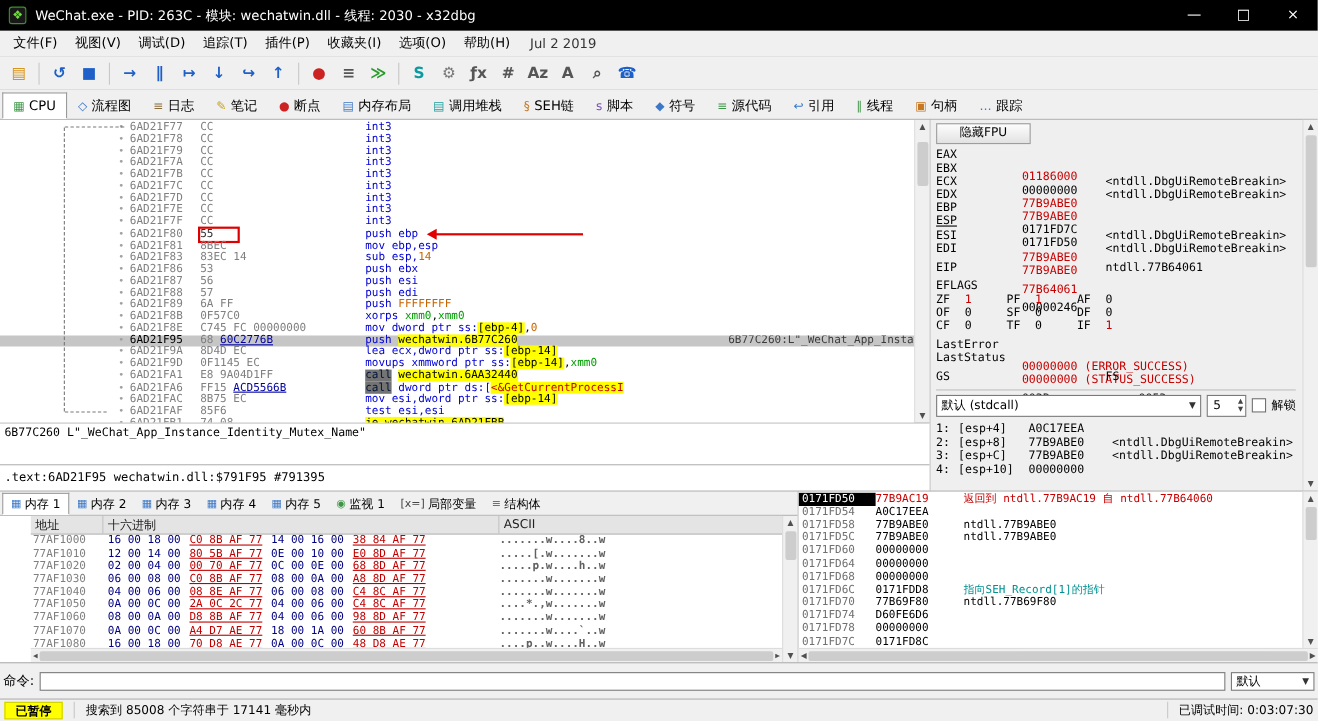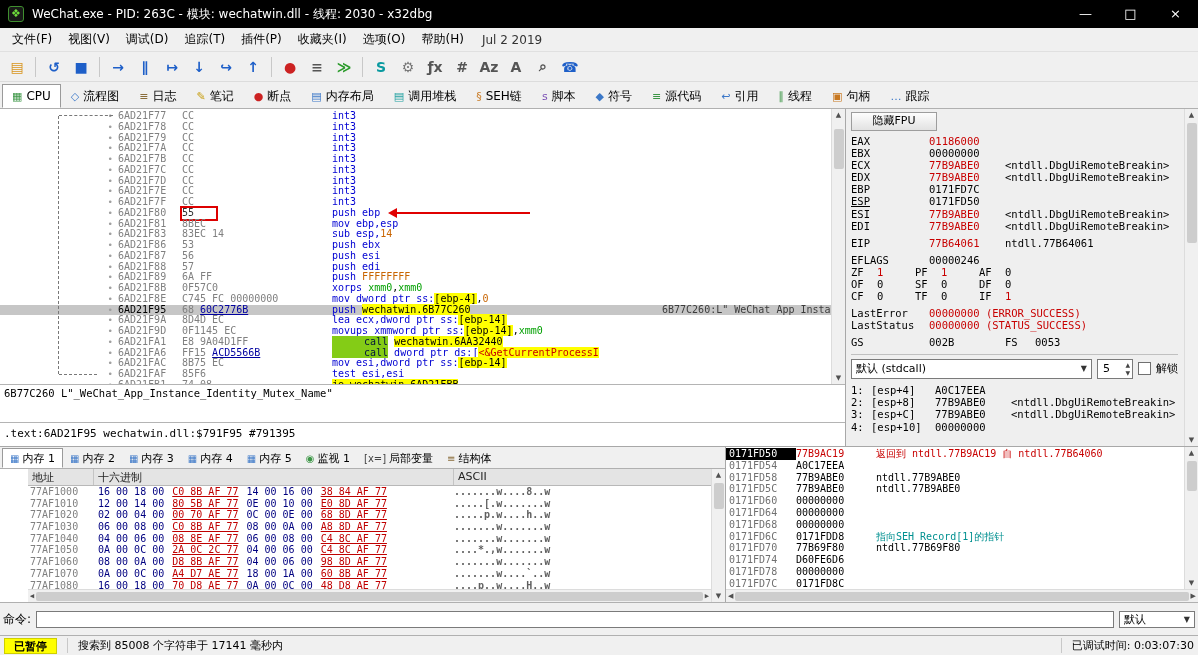--- a/index.html
+++ b/index.html
@@ -45,21 +45,21 @@
 .bt.u{color:#0000a0;text-decoration:underline;}
 .bt.rb{display:inline-block;width:34px;outline:2px solid #dd0000;color:#303030;}
 .dops{width:330px;flex:none;}
 .dcmt{flex:1;color:#3c3c3c;overflow:hidden;}
 .tk-m{color:#0000d2;}
 .tk-p{color:#000;}
 .tk-i{color:#c86400;text-align:right;}
 .tk-x{color:#00a000;}
 .tk-y{background:#ffff00;color:#000;}
 .tk-yr{background:#ffff00;color:#c80000;}
-.tk-c{background:#84cc16;color:#00143c;padding-left:32px;}
+.tk-c{background:#737373;color:#00143c;}
 .tk-j{background:#ffff00;color:#000;}
 .redarrow{position:absolute;left:392px;top:4px;width:138px;height:2px;background:#e00000;}
 .redarrow::before{content:"";position:absolute;left:-9px;top:-4px;border:5px solid transparent;border-right:9px solid #e00000;}
 .jmpline{position:absolute;left:58px;top:7px;bottom:10px;border-left:1px dashed #787878;pointer-events:none;}
 .jmpline::before{content:"";position:absolute;left:0;top:-1px;width:54px;border-top:1px dashed #787878;}
 .jmpline::after{content:"";position:absolute;left:0;bottom:-1px;width:38px;border-top:1px dashed #787878;}
 
 
 .infobox{height:38px;background:#fff;border-top:1px solid #b4b4b4;font-family:"DejaVu Sans Mono",monospace;font-size:10.5px;padding:2px 4px;color:#000;flex:none;}
 .addrline{height:24px;background:#fff;border-top:1px solid #b4b4b4;font-family:"DejaVu Sans Mono",monospace;font-size:11px;padding:4px;flex:none;}
@@ -74,21 +74,21 @@
 
 
 .rightcol{width:352px;flex:none;display:flex;background:#efefef;min-height:0;}
 #regpane{flex:1;display:flex;flex-direction:column;font-family:"DejaVu Sans Mono",monospace;font-size:10.5px;padding:2px 0 0 5px;overflow:hidden;min-width:0;}
 .fpubtn{width:86px;height:19px;background:linear-gradient(#fdfdfd,#e2e2e2);border:1px solid #9d9d9d;font-size:11px;font-family:"DejaVu Sans",sans-serif;text-align:center;line-height:16px;margin:1px 0 4px 0;flex:none;}
 .rrow{height:12.1px;line-height:12.1px;white-space:pre;display:flex;}
 .rgap{height:5px;}
 .rname{width:78px;flex:none;color:#000;}
 .rname.und{text-decoration:underline;}
 .rname2{width:30px;flex:none;}
-.rval{min-width:76px;flex:none;color:#000;}
+.rval{min-width:76px;flex:none;color:#000;margin-top:20px;}
 .rval.red{color:#c80000;}
 .rcmt{flex:1;color:#000;overflow:hidden;}
 .fname{width:26px;flex:none;}
 .fval{width:38px;flex:none;}
 .fval.red{color:#c80000;}
 .convrow{display:flex;align-items:center;gap:5px;margin:5px 6px 3px 0;border-top:1px solid #c0c0c0;padding-top:4px;font-family:"DejaVu Sans",sans-serif;font-size:11px;flex:none;}
 .combo{flex:1;height:20px;background:#fff;border:1px solid #7a7a7a;display:flex;align-items:center;justify-content:space-between;padding:0 4px;}
 .combo .arr{font-size:8px;color:#333;}
 .spin{width:36px;height:20px;background:#fff;border:1px solid #7a7a7a;display:flex;align-items:center;padding-left:5px;position:relative;}
 .arrs{position:absolute;right:2px;top:1px;font-size:6px;line-height:8px;color:#444;text-align:center;}

